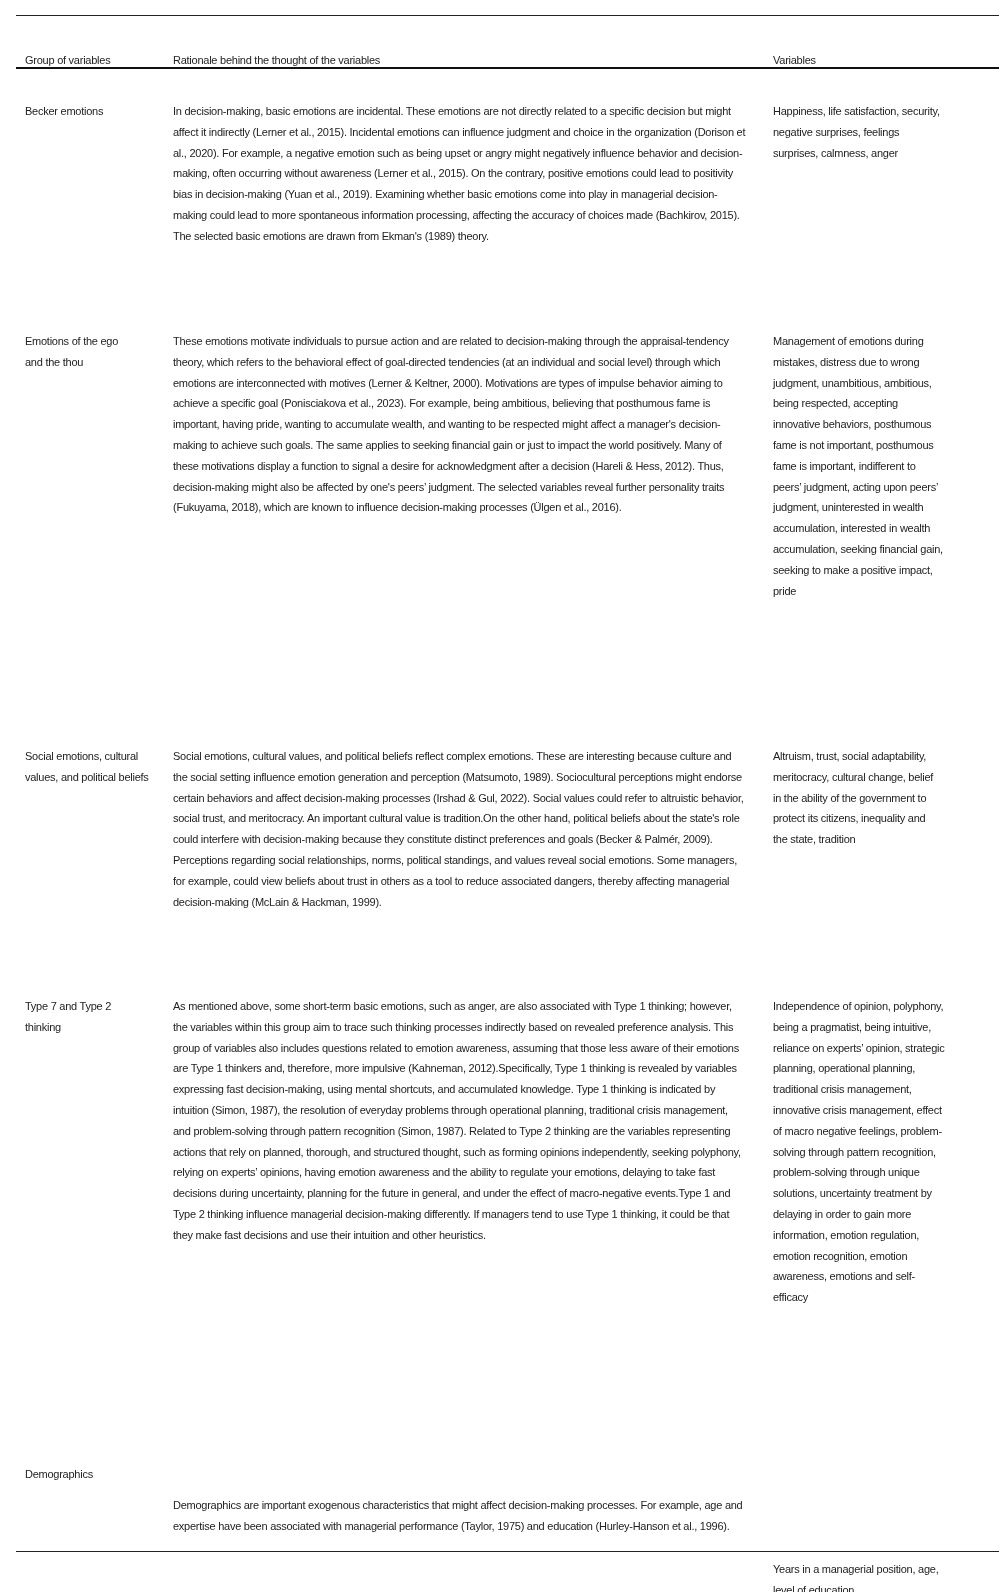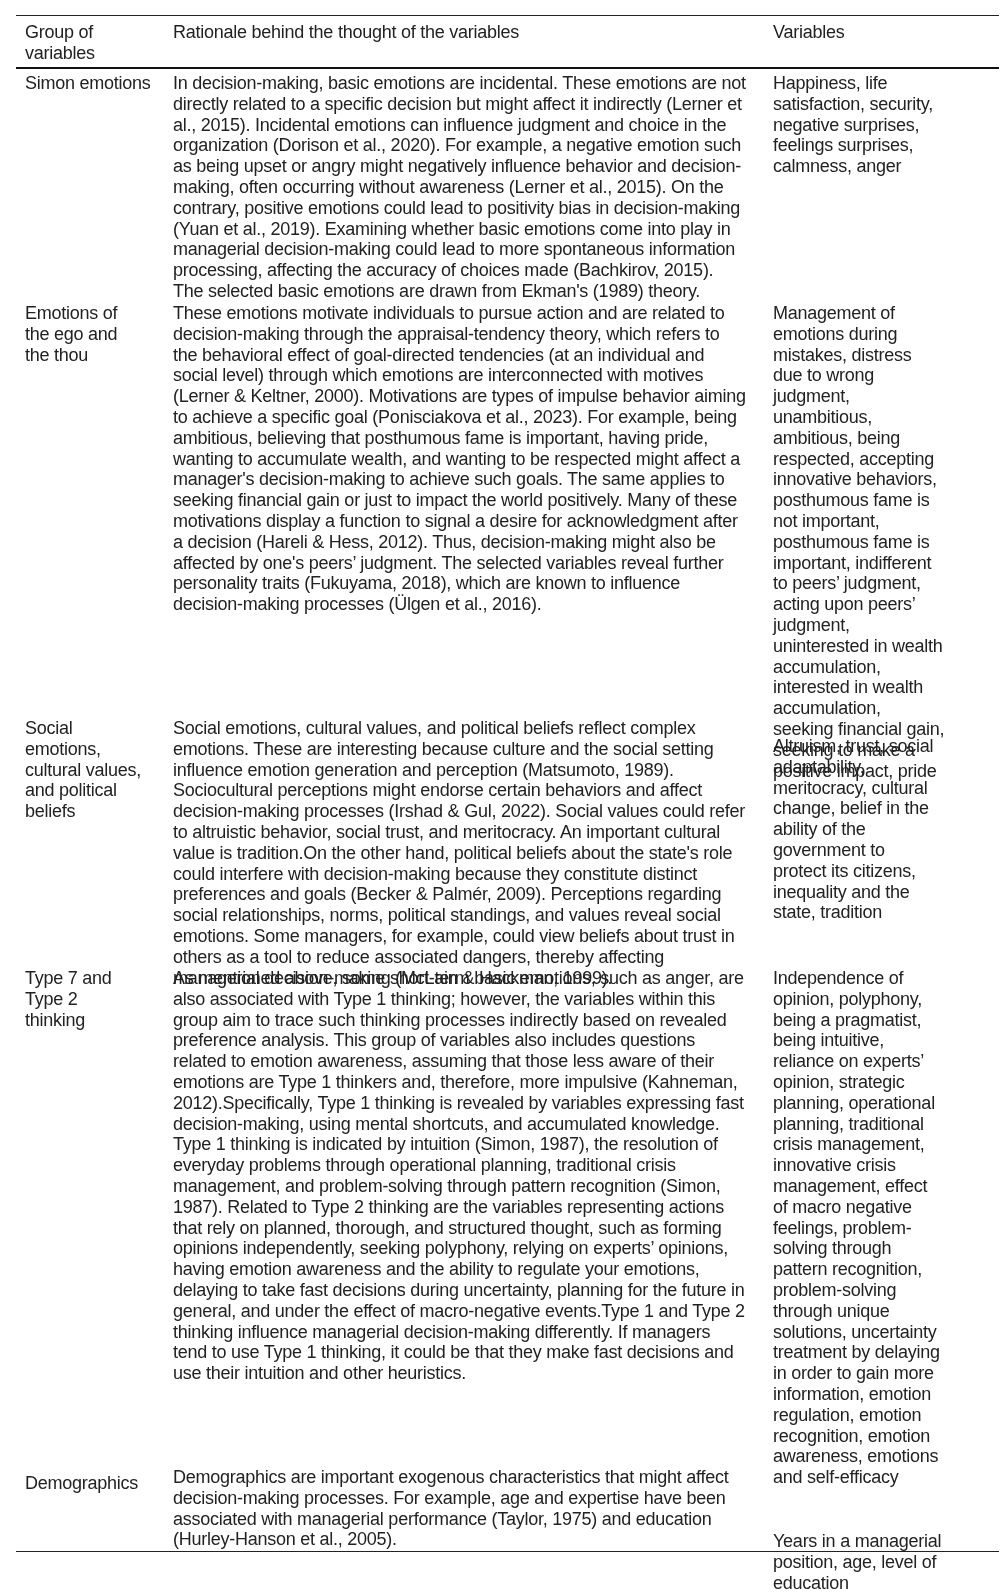--- a/index.html
+++ b/index.html
@@ -2,64 +2,64 @@
 <html><head>
 <meta charset="utf-8">
 <style>
   html, body { margin: 0; padding: 0; background: #ffffff; }
   body { width: 1000px; height: 1592px; position: relative; overflow: hidden;
          font-family: "Liberation Sans", sans-serif; color: #222222; }
   .tbl { position: absolute; left: 16px; top: 15px; width: 983px; }
   .rule-top { position: absolute; left: 0; top: 0; width: 983px; height: 1px; background: #222222; }
   .rule-head { position: absolute; left: 0; top: 52px; width: 983px; height: 2px; background: #111111; }
   .rule-bottom { position: absolute; left: 0; width: 983px; height: 1px; background: #222222; }
-  .cell { position: absolute; font-size: 18px; line-height: 20.8px; letter-spacing: -0.25px; }
+  .cell { position: absolute; font-size: 11px; line-height: 20.8px; letter-spacing: -0.25px; margin-top: 28px; }
   .c1 { left: 9px; width: 135px; }
   .c2 { left: 157px; width: 575px; }
   .c3 { left: 757px; width: 172px; }
   .hdr { top: 7px; }
 </style>
 </head>
 <body>
 
 <div class="tbl">
   <div class="rule-top"></div>
 
   <div>
     <div class="cell c1 hdr">Group of variables</div>
     <div class="cell c2 hdr">Rationale behind the thought of the variables</div>
     <div class="cell c3 hdr">Variables</div>
   </div>
 
   <div class="rule-head"></div>
 
   <div>
-    <div class="cell c1" style="top:58px">Simon emotions</div>
+    <div class="cell c1" style="top:58px">Becker emotions</div>
     <div class="cell c2" style="top:58px">In decision-making, basic emotions are incidental. These emotions are not directly related to a specific decision but might affect it indirectly (Lerner et al., 2015). Incidental emotions can influence judgment and choice in the organization (Dorison et al., 2020). For example, a negative emotion such as being upset or angry might negatively influence behavior and decision-making, often occurring without awareness (Lerner et al., 2015). On the contrary, positive emotions could lead to positivity bias in decision-making (Yuan et al., 2019). Examining whether basic emotions come into play in managerial decision-making could lead to more spontaneous information processing, affecting the accuracy of choices made (Bachkirov, 2015). The selected basic emotions are drawn from Ekman's (1989) theory.</div>
     <div class="cell c3" style="top:58px">Happiness, life satisfaction, security, negative surprises, feelings surprises, calmness, anger</div>
   </div>
 
   <div>
     <div class="cell c1" style="top:288px; width:100px">Emotions of the ego and the thou</div>
     <div class="cell c2" style="top:288px">These emotions motivate individuals to pursue action and are related to decision-making through the appraisal-tendency theory, which refers to the behavioral effect of goal-directed tendencies (at an individual and social level) through which emotions are interconnected with motives (Lerner &amp; Keltner, 2000). Motivations are types of impulse behavior aiming to achieve a specific goal (Ponisciakova et al., 2023). For example, being ambitious, believing that posthumous fame is important, having pride, wanting to accumulate wealth, and wanting to be respected might affect a manager's decision-making to achieve such goals. The same applies to seeking financial gain or just to impact the world positively. Many of these motivations display a function to signal a desire for acknowledgment after a decision (Hareli &amp; Hess, 2012). Thus, decision-making might also be affected by one's peers’ judgment. The selected variables reveal further personality traits (Fukuyama, 2018), which are known to influence decision-making processes (Ülgen et al., 2016).</div>
     <div class="cell c3" style="top:288px">Management of emotions during mistakes, distress due to wrong judgment, unambitious, ambitious, being respected, accepting innovative behaviors, posthumous fame is not important, posthumous fame is important, indifferent to peers’ judgment, acting upon peers’ judgment, uninterested in wealth accumulation, interested in wealth accumulation, seeking financial gain, seeking to make a positive impact, pride</div>
   </div>
 
   <div>
     <div class="cell c1" style="top:703px; width:125px">Social emotions, cultural values, and political beliefs</div>
     <div class="cell c2" style="top:703px">Social emotions, cultural values, and political beliefs reflect complex emotions. These are interesting because culture and the social setting influence emotion generation and perception (Matsumoto, 1989). Sociocultural perceptions might endorse certain behaviors and affect decision-making processes (Irshad &amp; Gul, 2022). Social values could refer to altruistic behavior, social trust, and meritocracy. An important cultural value is tradition.On the other hand, political beliefs about the state's role could interfere with decision-making because they constitute distinct preferences and goals (Becker &amp; Palmér, 2009). Perceptions regarding social relationships, norms, political standings, and values reveal social emotions. Some managers, for example, could view beliefs about trust in others as a tool to reduce associated dangers, thereby affecting managerial decision-making (McLain &amp; Hackman, 1999).</div>
-    <div class="cell c3" style="top:721px; width:165px">Altruism, trust, social adaptability, meritocracy, cultural change, belief in the ability of the government to protect its citizens, inequality and the state, tradition</div>
+    <div class="cell c3" style="top:703px; width:165px">Altruism, trust, social adaptability, meritocracy, cultural change, belief in the ability of the government to protect its citizens, inequality and the state, tradition</div>
   </div>
 
   <div>
     <div class="cell c1" style="top:953px; width:90px">Type 7 and Type 2 thinking</div>
     <div class="cell c2" style="top:953px">As mentioned above, some short-term basic emotions, such as anger, are also associated with Type 1 thinking; however, the variables within this group aim to trace such thinking processes indirectly based on revealed preference analysis. This group of variables also includes questions related to emotion awareness, assuming that those less aware of their emotions are Type 1 thinkers and, therefore, more impulsive (Kahneman, 2012).Specifically, Type 1 thinking is revealed by variables expressing fast decision-making, using mental shortcuts, and accumulated knowledge. Type 1 thinking is indicated by intuition (Simon, 1987), the resolution of everyday problems through operational planning, traditional crisis management, and problem-solving through pattern recognition (Simon, 1987). Related to Type 2 thinking are the variables representing actions that rely on planned, thorough, and structured thought, such as forming opinions independently, seeking polyphony, relying on experts’ opinions, having emotion awareness and the ability to regulate your emotions, delaying to take fast decisions during uncertainty, planning for the future in general, and under the effect of macro-negative events.Type 1 and Type 2 thinking influence managerial decision-making differently. If managers tend to use Type 1 thinking, it could be that they make fast decisions and use their intuition and other heuristics.</div>
     <div class="cell c3" style="top:953px">Independence of opinion, polyphony, being a pragmatist, being intuitive, reliance on experts’ opinion, strategic planning, operational planning, traditional crisis management, innovative crisis management, effect of macro negative feelings, problem-solving through pattern recognition, problem-solving through unique solutions, uncertainty treatment by delaying in order to gain more information, emotion regulation, emotion recognition, emotion awareness, emotions and self-efficacy</div>
   </div>
 
   <div>
-    <div class="cell c1" style="top:1458px">Demographics</div>
-    <div class="cell c2" style="top:1452px">Demographics are important exogenous characteristics that might affect decision-making processes. For example, age and expertise have been associated with managerial performance (Taylor, 1975) and education (Hurley-Hanson et al., 2005).</div>
+    <div class="cell c1" style="top:1421px">Demographics</div>
+    <div class="cell c2" style="top:1452px">Demographics are important exogenous characteristics that might affect decision-making processes. For example, age and expertise have been associated with managerial performance (Taylor, 1975) and education (Hurley-Hanson et al., 1996).</div>
     <div class="cell c3" style="top:1516px">Years in a managerial position, age, level of education</div>
   </div>
 
   <div class="rule-bottom" style="top:1536px"></div>
 </div>
 
 </body></html>

